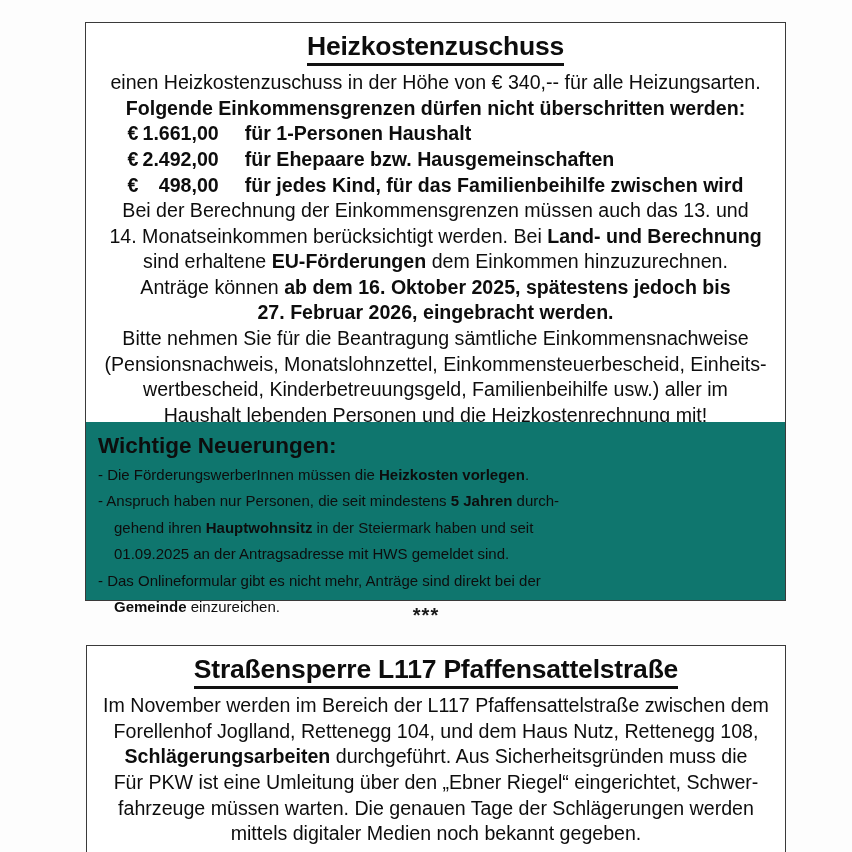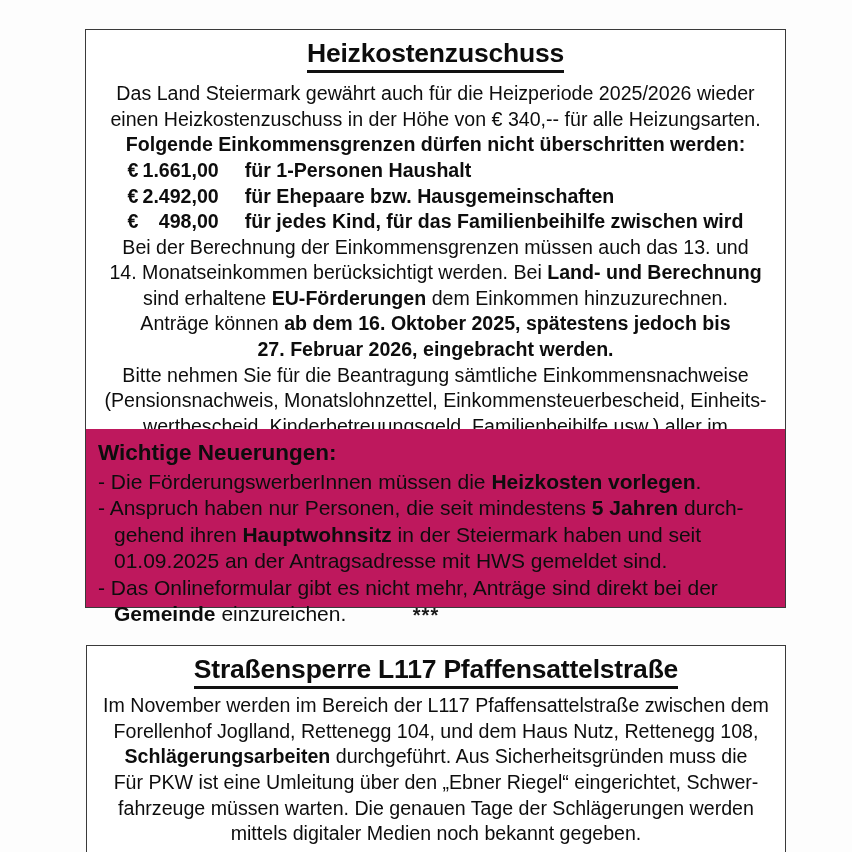--- a/index.html
+++ b/index.html
@@ -28,21 +28,21 @@
   
   .notice-box {
     position: absolute;
     border: 1.5px solid #3a3a3a;
     background: #ffffff;
     box-sizing: border-box;
   }
 
   #box-heizkosten {
     left: 85px;
-    top: 29px;
+    top: 22px;
     width: 701px;
     height: 579px;
   }
 
   #box-strasse {
     left: 86px;
     top: 645px;
     width: 700px;
     height: 230px;
   }
@@ -108,33 +108,33 @@
     font-weight: bold;
   }
 
   
   .grey-band {
     position: absolute;
     left: 0;
     right: 0;
     top: 399px;
     bottom: 0;
-    background: #be185d;
+    background: #0f766e;
     padding: 10px 12px 6px 12px;
     box-sizing: border-box;
   }
   .grey-title {
     font-size: 22.5px;
     font-weight: bold;
     line-height: 28px;
     text-align: left;
     margin-bottom: 2px;
   }
   .grey-line {
-    font-size: 21px;
+    font-size: 15px;
     line-height: 26.4px;
     text-align: left;
     white-space: nowrap;
   }
   .grey-line.indent {
     padding-left: 16px;
   }
 
   
   #separator-stars {
@@ -155,21 +155,20 @@
 <div class="page">
 
   <section class="notice-box" id="box-heizkosten">
     <div class="box-body">
 
       <h1 class="box-title">
         <span class="ul">Heizkostenzuschuss</span>
       </h1>
 
       <div>
-        <div class="line intro-first">Das Land Steiermark gewährt auch für die Heizperiode 2025/2026 wieder</div>
         <div class="line">einen Heizkostenzuschuss in der Höhe von € 340,-- für alle Heizungsarten.</div>
       </div>
 
       <div class="line"><b>Folgende Einkommensgrenzen dürfen nicht überschritten werden:</b></div>
 
       <table class="euro-table">
         <tbody>
           <tr>
             <td class="euro-sym">€</td>
             <td class="euro-amt">1.661,00</td>

